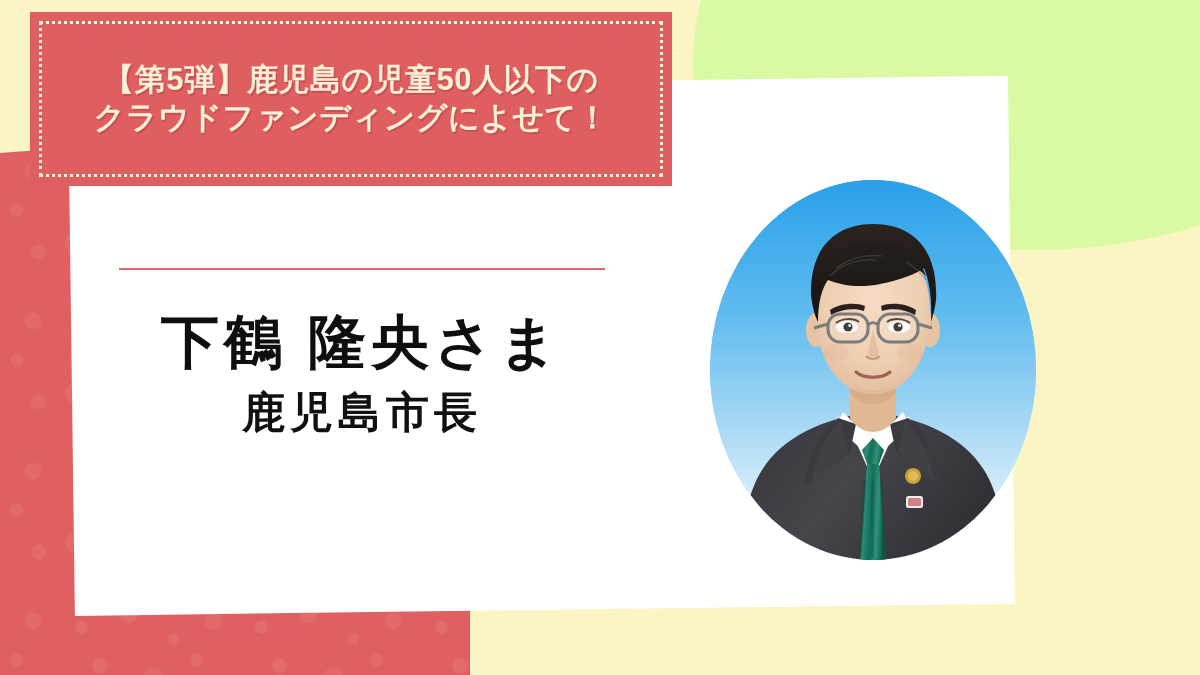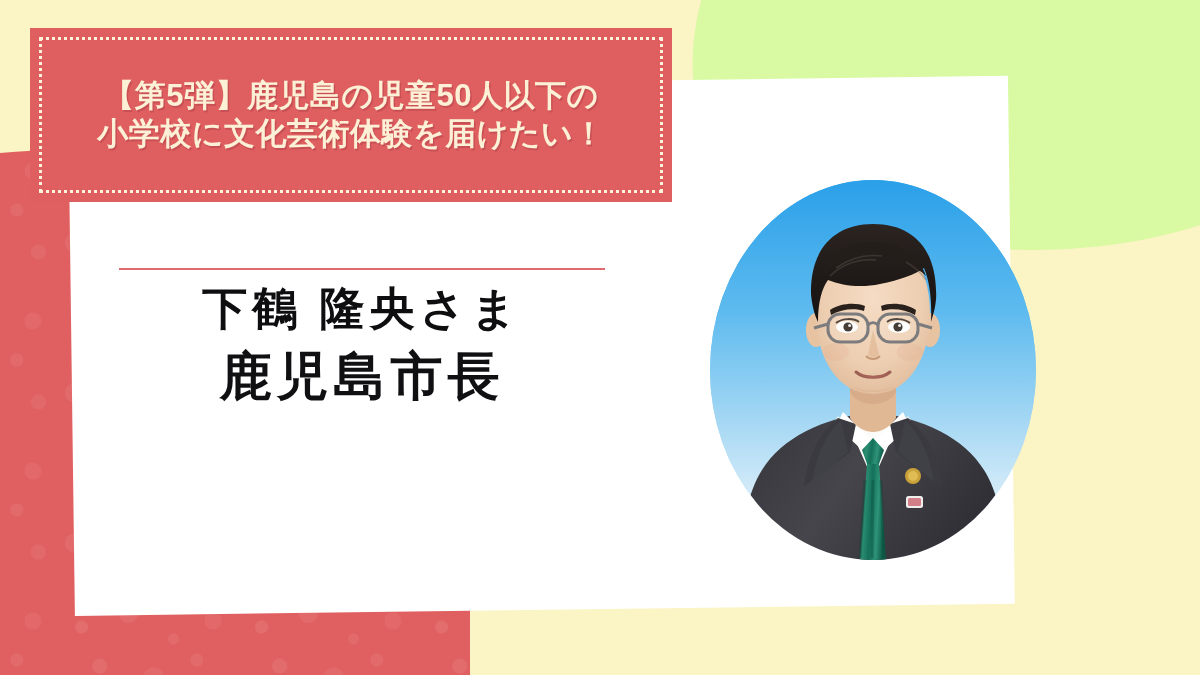--- a/index.html
+++ b/index.html
@@ -60,21 +60,21 @@
     left:68px; top:88px;
     width:940px; height:528px;
     background:#FFFFFF;
     transform:rotate(-0.75deg);
     transform-origin:left top;
   }
 
   
   .banner {
     position:absolute;
-    left:30px; top:28px;
+    left:30px; top:12px;
     width:642px; height:174px;
     background:#DF5E60;
     z-index:5;
     display:flex; flex-direction:column;
     align-items:center; justify-content:center;
   }
   .banner-dots {
     position:absolute;
     left:9px; top:9px; right:9px; bottom:9px;
     border:3px dotted #FCF4DC;
@@ -106,31 +106,31 @@
     letter-spacing:6px;
     line-height:1.1;
     white-space:nowrap;
   }
   .divider {
     margin:28px auto 0;
     width:486px; height:2px;
     background:#E06A6C;
   }
   .person-name {
-    margin-top:14px;
-    font-size:45px;
+    margin-top:40px;
+    font-size:58px;
     font-weight:700;
     color:#0E0E10;
     letter-spacing:5px;
     line-height:1.12;
     white-space:nowrap;
   }
   .person-role {
     margin-top:14px;
-    font-size:52px;
+    font-size:43px;
     font-weight:700;
     color:#101013;
     letter-spacing:5px;
     line-height:1.1;
     white-space:nowrap;
   }
 
   
   .portrait {
     position:absolute;
@@ -150,21 +150,21 @@
 
   <div class="bg-green"></div>
   <div class="bg-red-blob"></div>
   <div class="bg-yellow-bottom"></div>
 
   <div class="card"></div>
 
   <div class="banner">
     <div class="banner-dots"></div>
     <div class="banner-line big">【第5弾】鹿児島の児童50人以下の</div>
-    <div class="banner-line big">小学校に文化芸術体験を届けたい！</div>
+    <div class="banner-line big">クラウドファンディングによせて！</div>
   </div>
 
   <div class="msg-col">
     <div class="divider"></div>
     <div class="person-name">下鶴 隆央さま</div>
     <div class="person-role">鹿児島市長</div>
   </div>
 
   <div class="portrait">
     <svg viewBox="0 0 326 380" preserveAspectRatio="xMidYMid slice">

